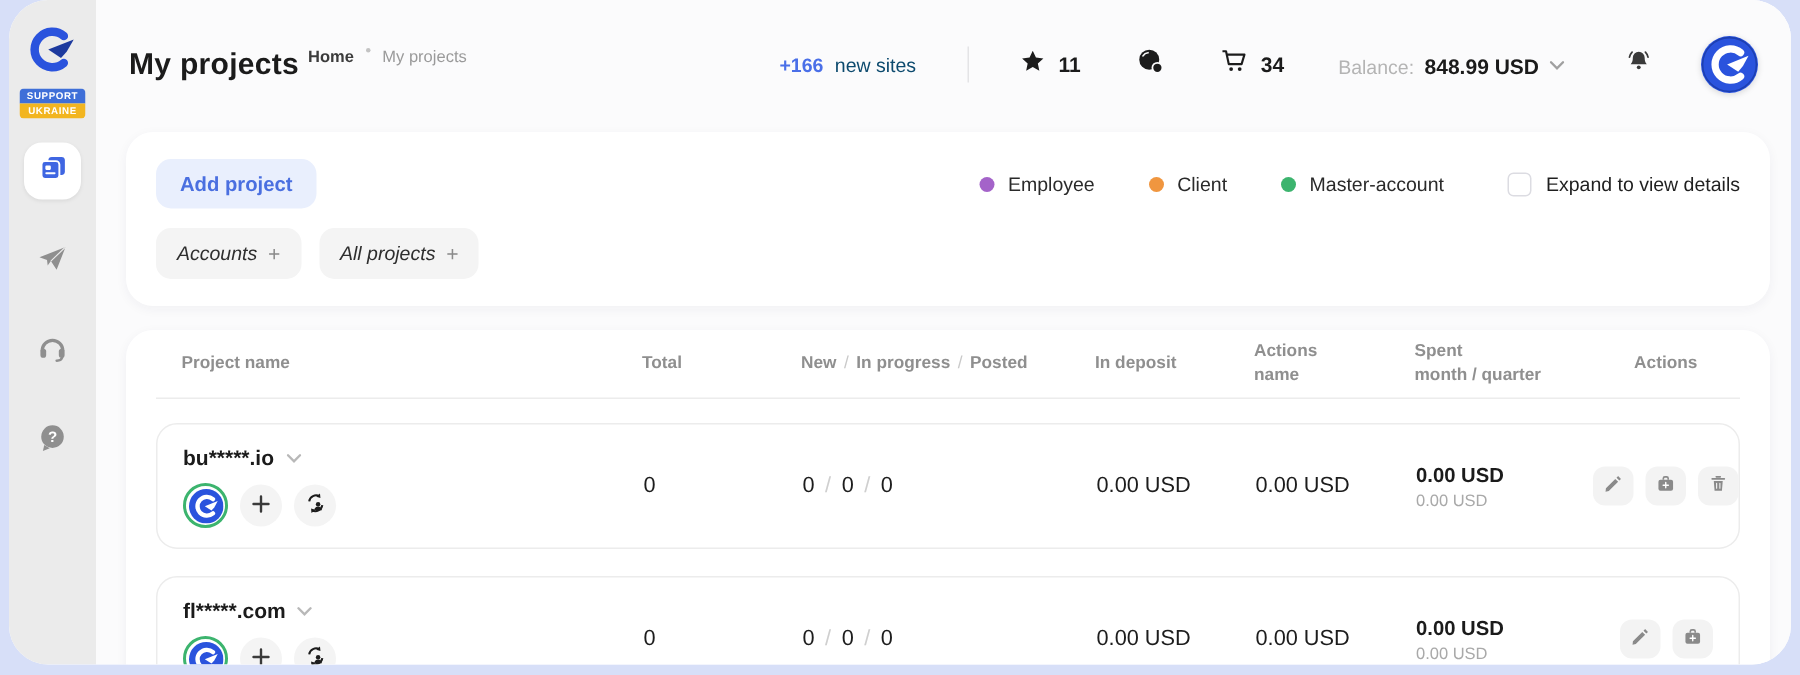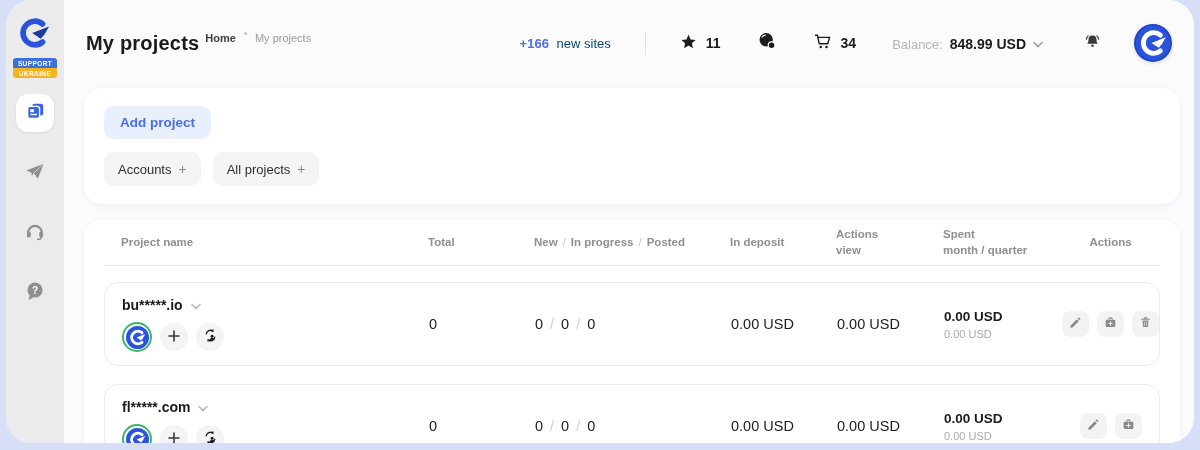--- a/index.html
+++ b/index.html
@@ -50,21 +50,21 @@
   .btn-soft { background:#e9effd; color:#4a6fe0; font-size:13.5px; font-weight:600; padding:9px 16px; border-radius:10px; border:none; cursor:pointer; font-family:inherit; }
   .btn-soft + .btn-soft { margin-left:14px; }
   .legend { margin-left:auto; display:flex; align-items:center; }
   .legend-item { display:flex; align-items:center; gap:9px; margin-left:36px; }
   .legend-dot { width:10px; height:10px; border-radius:50%; }
   .legend-label { font-size:13px; color:#2a2a2a; }
   .expand-group { display:flex; align-items:center; gap:10px; margin-left:42px; cursor:pointer; }
   .checkbox { width:16px; height:16px; border:1.5px solid #dcdce2; border-radius:4px; background:#fff; }
   .expand-label { font-size:13px; color:#1f1f1f; font-weight:500; }
   .toolbar-row2 { display:flex; gap:12px; margin-top:13px; }
-  .chip { background:#f4f4f4; border:none; border-radius:10px; padding:9px 14px; font-size:13px; color:#2e2e2e; font-weight:500; cursor:pointer; display:flex; align-items:center; gap:7px; font-family:inherit; }
+  .chip { background:#f4f4f4; border:none; border-radius:10px; padding:9px 14px; font-size:13px; color:#2e2e2e; font-weight:500; cursor:pointer; display:flex; gap:7px; font-family:inherit;font-style:italic; }
   .chip .plus { color:#8a8a8a; font-size:14px; }
 
   
   .table-card { margin:16px 14px 0 20px; padding:0 20px 20px; min-height:260px; }
   .tgrid { display:grid; grid-template-columns:322px 105px 175px 110px 120px 125px 1fr; align-items:center; }
   .thead { height:46px; border-bottom:1px solid #ececec; }
   .th { font-size:11.5px; font-weight:700; color:#8f8f8f; line-height:1.35; }
   .th.project { padding-left:17px; }
   .th .sep { color:#c9c9c9; font-weight:400; padding:0 5px; }
   .col-indeposit { padding-left:24px; }
@@ -226,20 +226,38 @@
             <path d="M30 12.5 L16.5 18 L23.5 22.5 L26.5 19 Z" fill="#fff"></path>
           </svg>
         </span>
       </div>
     </div>
 
     <div class="card toolbar-card">
       <div class="toolbar-row1">
         <button class="btn-soft">Add project</button>
 
+        <div class="legend">
+          <span class="legend-item">
+            <span class="legend-dot" style="background: rgb(164, 99, 201);"></span>
+            <span class="legend-label">Employee</span>
+          </span>
+          <span class="legend-item">
+            <span class="legend-dot" style="background: rgb(240, 150, 63);"></span>
+            <span class="legend-label">Client</span>
+          </span>
+          <span class="legend-item">
+            <span class="legend-dot" style="background: rgb(60, 180, 110);"></span>
+            <span class="legend-label">Master-account</span>
+          </span>
+          <span class="expand-group">
+            <span class="checkbox"></span>
+            <span class="expand-label">Expand to view details</span>
+          </span>
+        </div>
       </div>
       <div class="toolbar-row2">
         <button class="chip">
           <span>Accounts</span>
           <span class="plus">+</span>
         </button>
         <button class="chip">
           <span>All projects</span>
           <span class="plus">+</span>
         </button>
@@ -249,21 +267,21 @@
     <div class="card table-card">
       <div class="tgrid thead">
         <div class="th project">Project name</div>
         <div class="th col-total">Total</div>
         <div class="th col-status">
           <span>New</span><span class="sep">/</span><span>In progress</span><span class="sep">/</span><span>Posted</span>
         </div>
         <div class="th col-indeposit">In deposit</div>
         <div class="th col-avg">
           <div>Actions</div>
-          <div>view</div>
+          <div>name</div>
         </div>
         <div class="th col-spent">
           <div>Spent</div>
           <div>month / quarter</div>
         </div>
         <div class="th" style="text-align:center;">Actions</div>
       </div>
 
       <div class="tgrid trow">
         <div class="cell-project">

